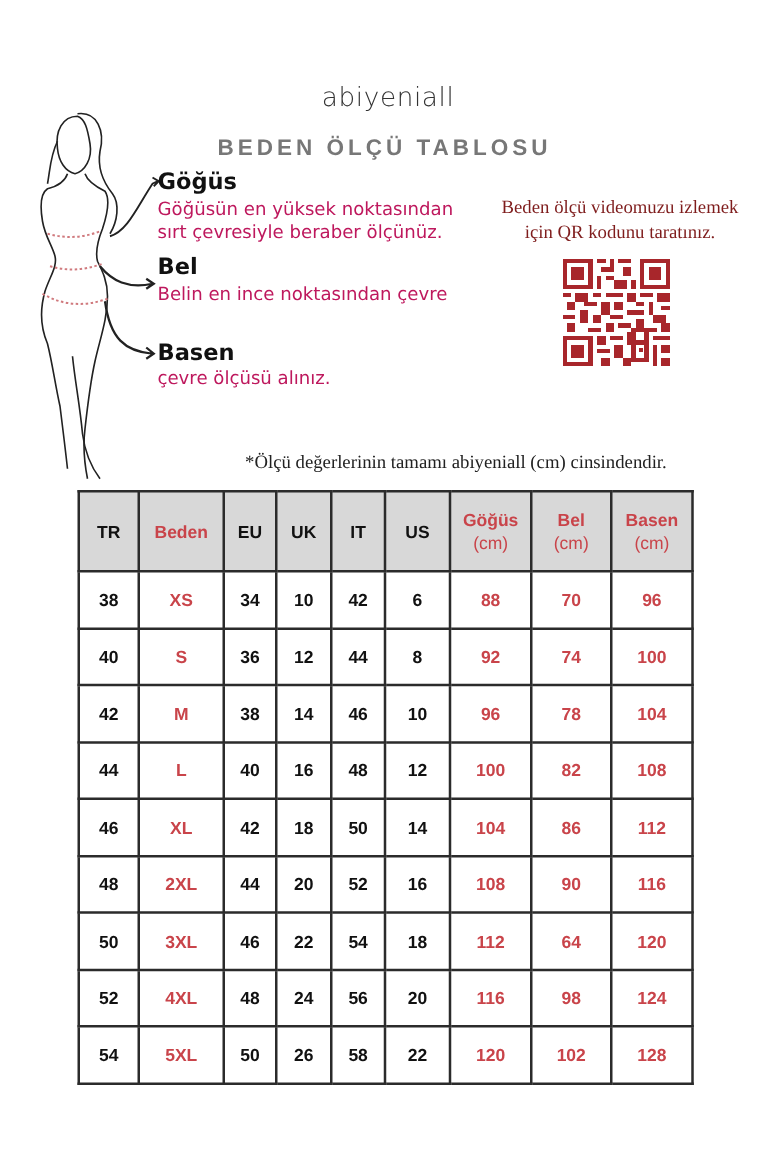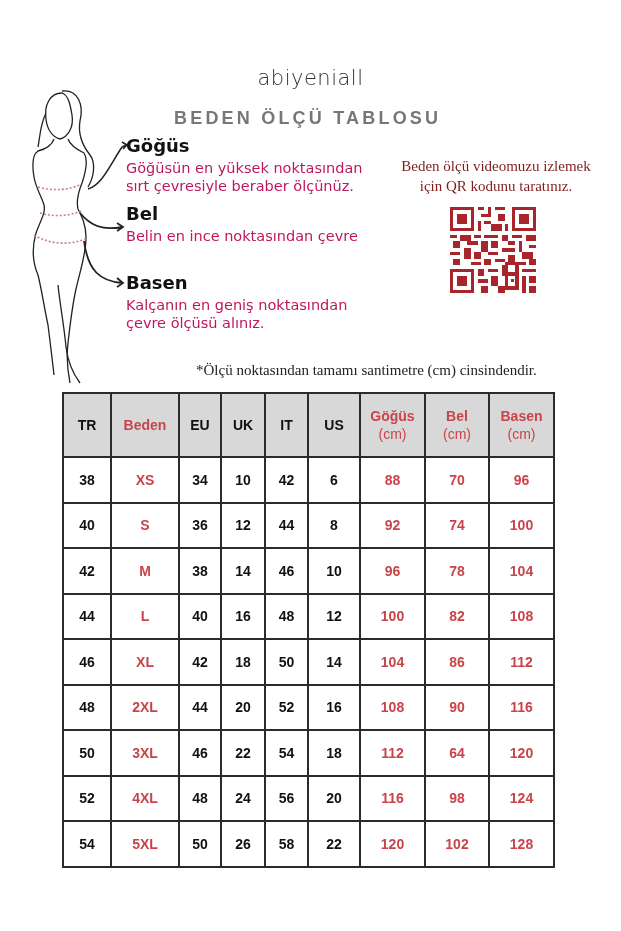--- a/index.html
+++ b/index.html
@@ -45,21 +45,20 @@
   <div class="head">Göğüs</div>
   <div class="desc">Göğüsün en yüksek noktasından</div>
   <div class="desc" style="margin-top:0">sırt çevresiyle beraber ölçünüz.</div>
 </div>
 <div class="section" style="top:203px;">
   <div class="head">Bel</div>
   <div class="desc">Belin en ince noktasından çevre</div>
 </div>
 <div class="section" style="top:272px;">
   <div class="head">Basen</div>
-  <div class="desc">Kalçanın en geniş noktasından</div>
   <div class="desc" style="margin-top:0">çevre ölçüsü alınız.</div>
 </div>
 
 <div class="qr-text">
   <div>Beden ölçü videomuzu izlemek</div>
   <div>için QR kodunu taratınız.</div>
 </div>
 
 <svg class="qr" viewBox="0 0 25 25" shape-rendering="crispEdges">
   <g fill="#a8262b">
@@ -79,21 +78,21 @@
     <path d="M8 21h3v1h-3z M12 20h2v3h-2z M9 23h2v2h-2z M14 23h2v2h-2z M21 20h1v5h-1z M23 20h2v2h-2z M23 23h2v2h-2z"></path>
   </g>
   <g fill="#fff">
       <path d="M17 17h2v2h-2z M17 20h2v3h-2z"></path>
     </g>
   <g fill="#a8262b">
       <path d="M17.7 20.8h1v1h-1z"></path>
     </g>
 </svg>
 
-<div class="note">*Ölçü noktasından tamamı santimetre (cm) cinsindendir.</div>
+<div class="note">*Ölçü değerlerinin tamamı abiyeniall (cm) cinsindendir.</div>
 
 <table class="sizes">
   <colgroup>
     <col style="width:48px">
       <col style="width:68px">
       <col style="width:42px">
       <col style="width:44px">
       <col style="width:43px">
       <col style="width:52px">
       <col style="width:65px">

